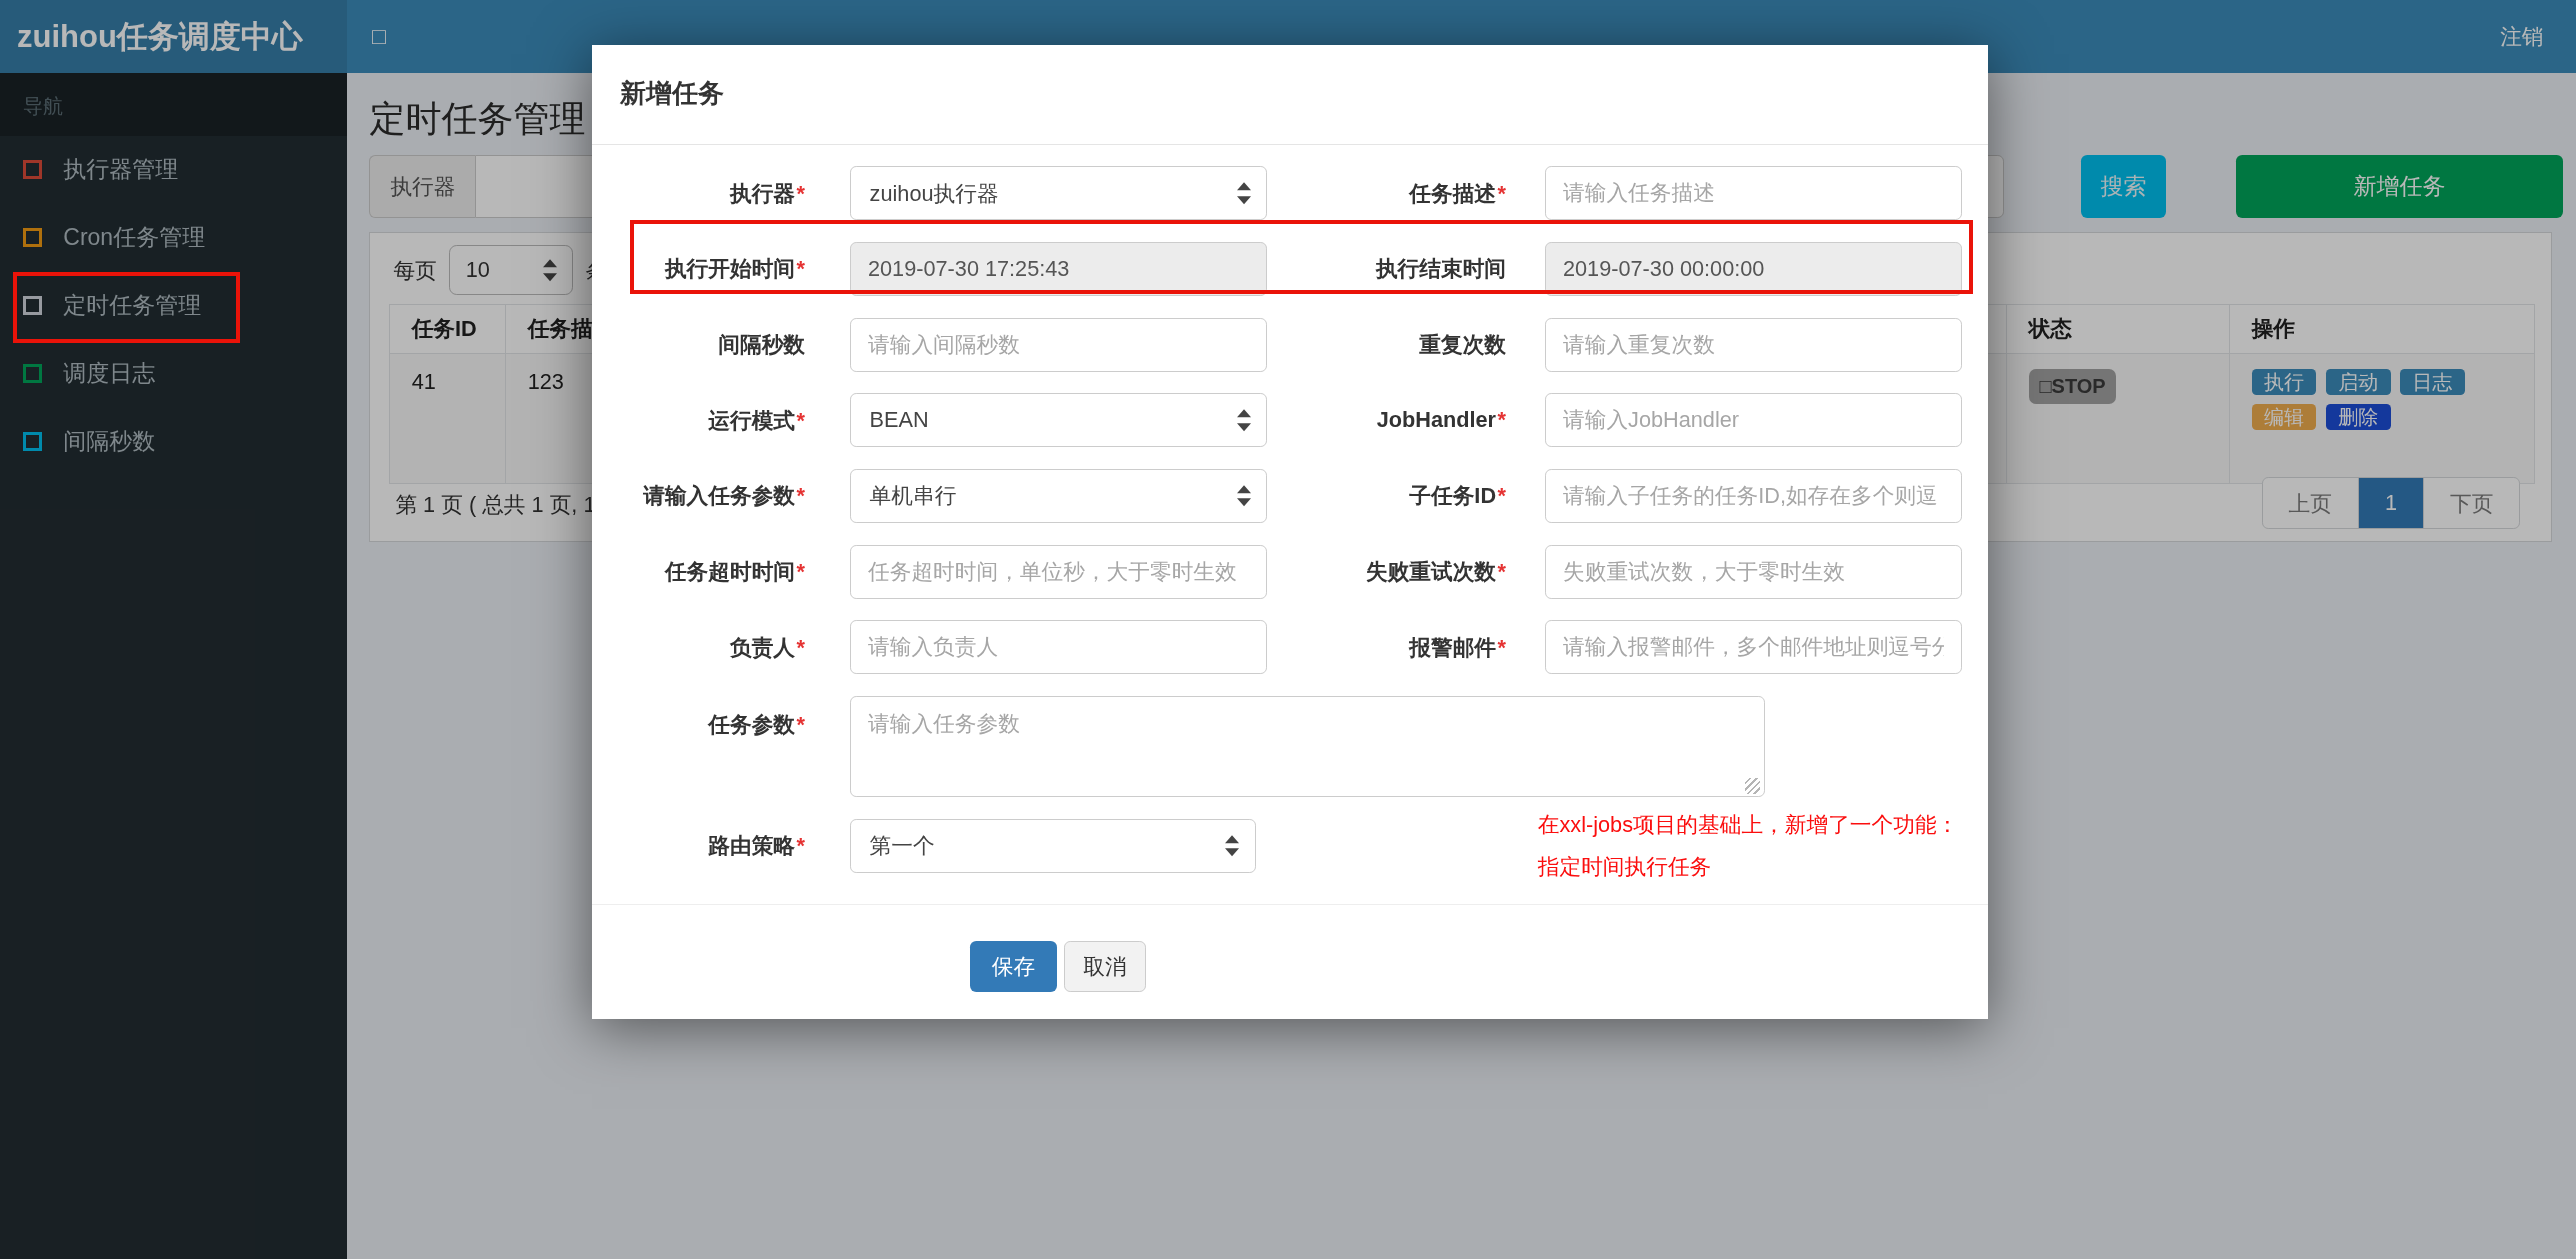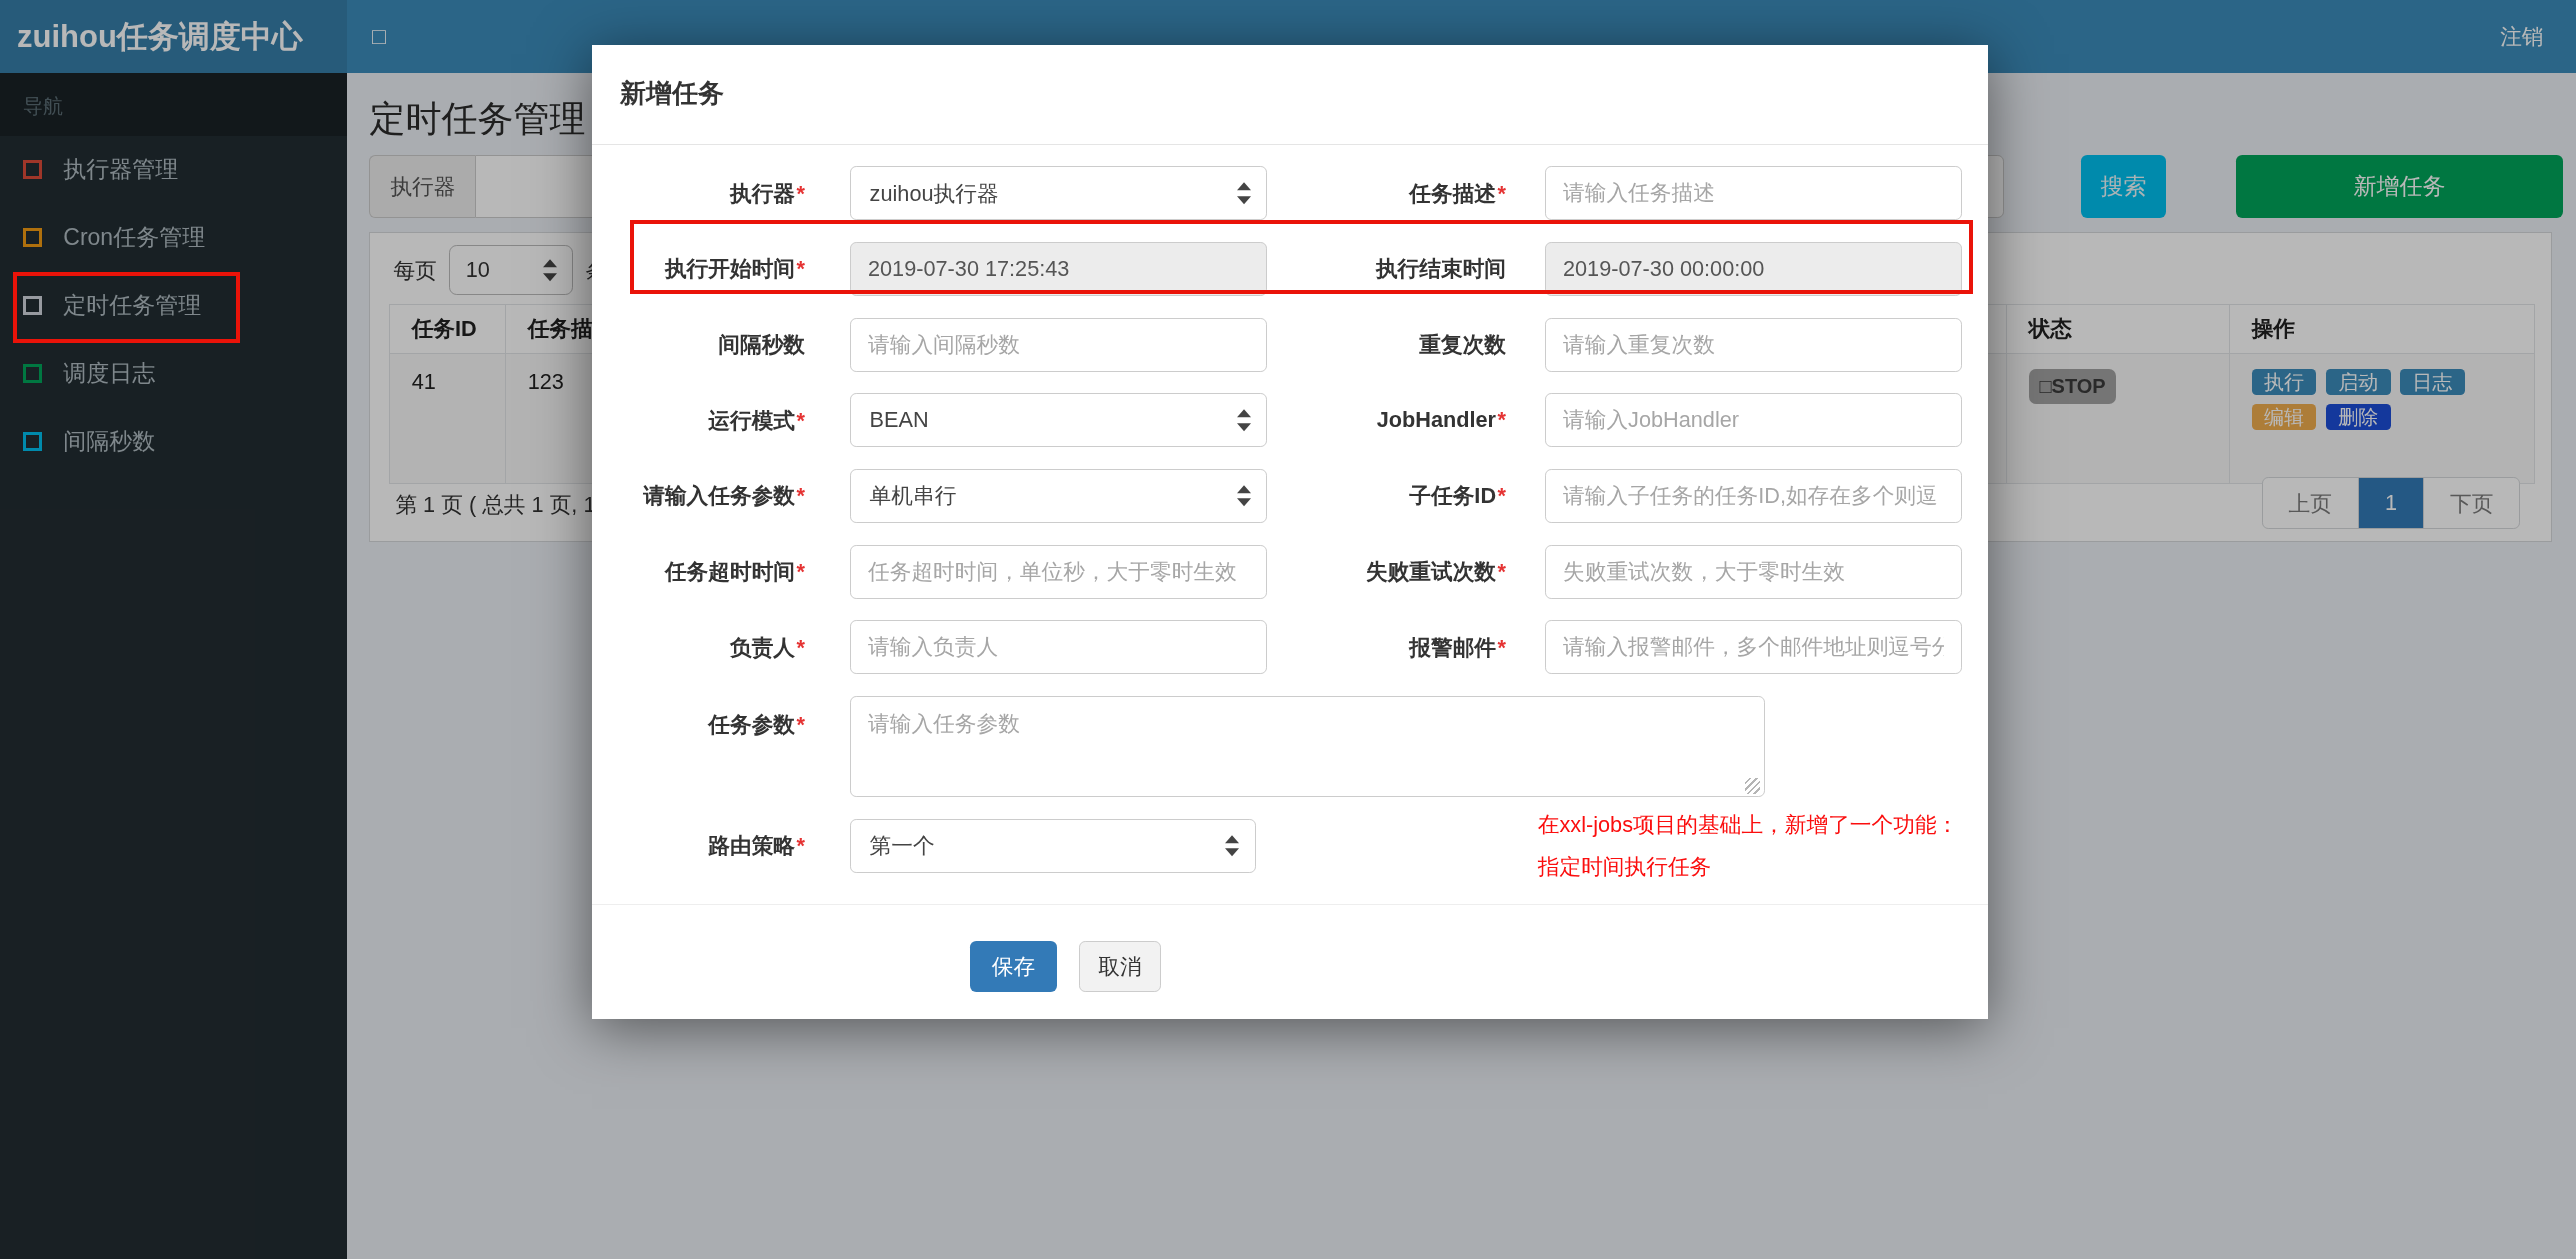--- a/index.html
+++ b/index.html
@@ -95,21 +95,21 @@
             border-bottom:8.5px solid #444; }
   .tri-dn { width:0; height:0; border-left:7px solid transparent; border-right:7px solid transparent;
             border-top:8.5px solid #444; }
   .ta-wrap { position:relative; margin-left:45px; }
   textarea.ctl { width:915px; height:101px; padding:12.4px 17px; resize:none; margin-left:0;
                  font-family:"Liberation Sans", sans-serif; }
   .grip { position:absolute; right:4.6px; bottom:6.2px; width:15.5px; height:15.5px;
           background:repeating-linear-gradient(135deg, transparent 0 3.1px, #b5b5b5 3.1px 4.6px); }
   .note { margin-left:282px; font-size:21.7px; color:#fb0e0e; line-height:42px; width:464px; }
   .m-hr { border-bottom:1.5px solid #eee; margin-top:31px; }
-  .m-actions { margin:36px 0 0 378px; display:flex; gap:22px; }
+  .m-actions { margin:36px 0 0 378px; display:flex; gap:7px; }
   .btn-save { background:#337ab7; color:#fff; font-size:21.7px; padding:0 21.7px; height:51px; }
   .btn-cancel { background:#f2f2f2; border:1.5px solid #ccc; color:#333; font-size:21.7px;
                 padding:0 18.6px; height:51px; }
 
   
   .anno { position:absolute; border:4.6px solid #ea1309; z-index:30; }
   #anno-sidebar { left:13px; top:272px; width:227px; height:71px; }
   #anno-row { left:630px; top:220px; width:1343px; height:74px; }
 </style>
 </head>

